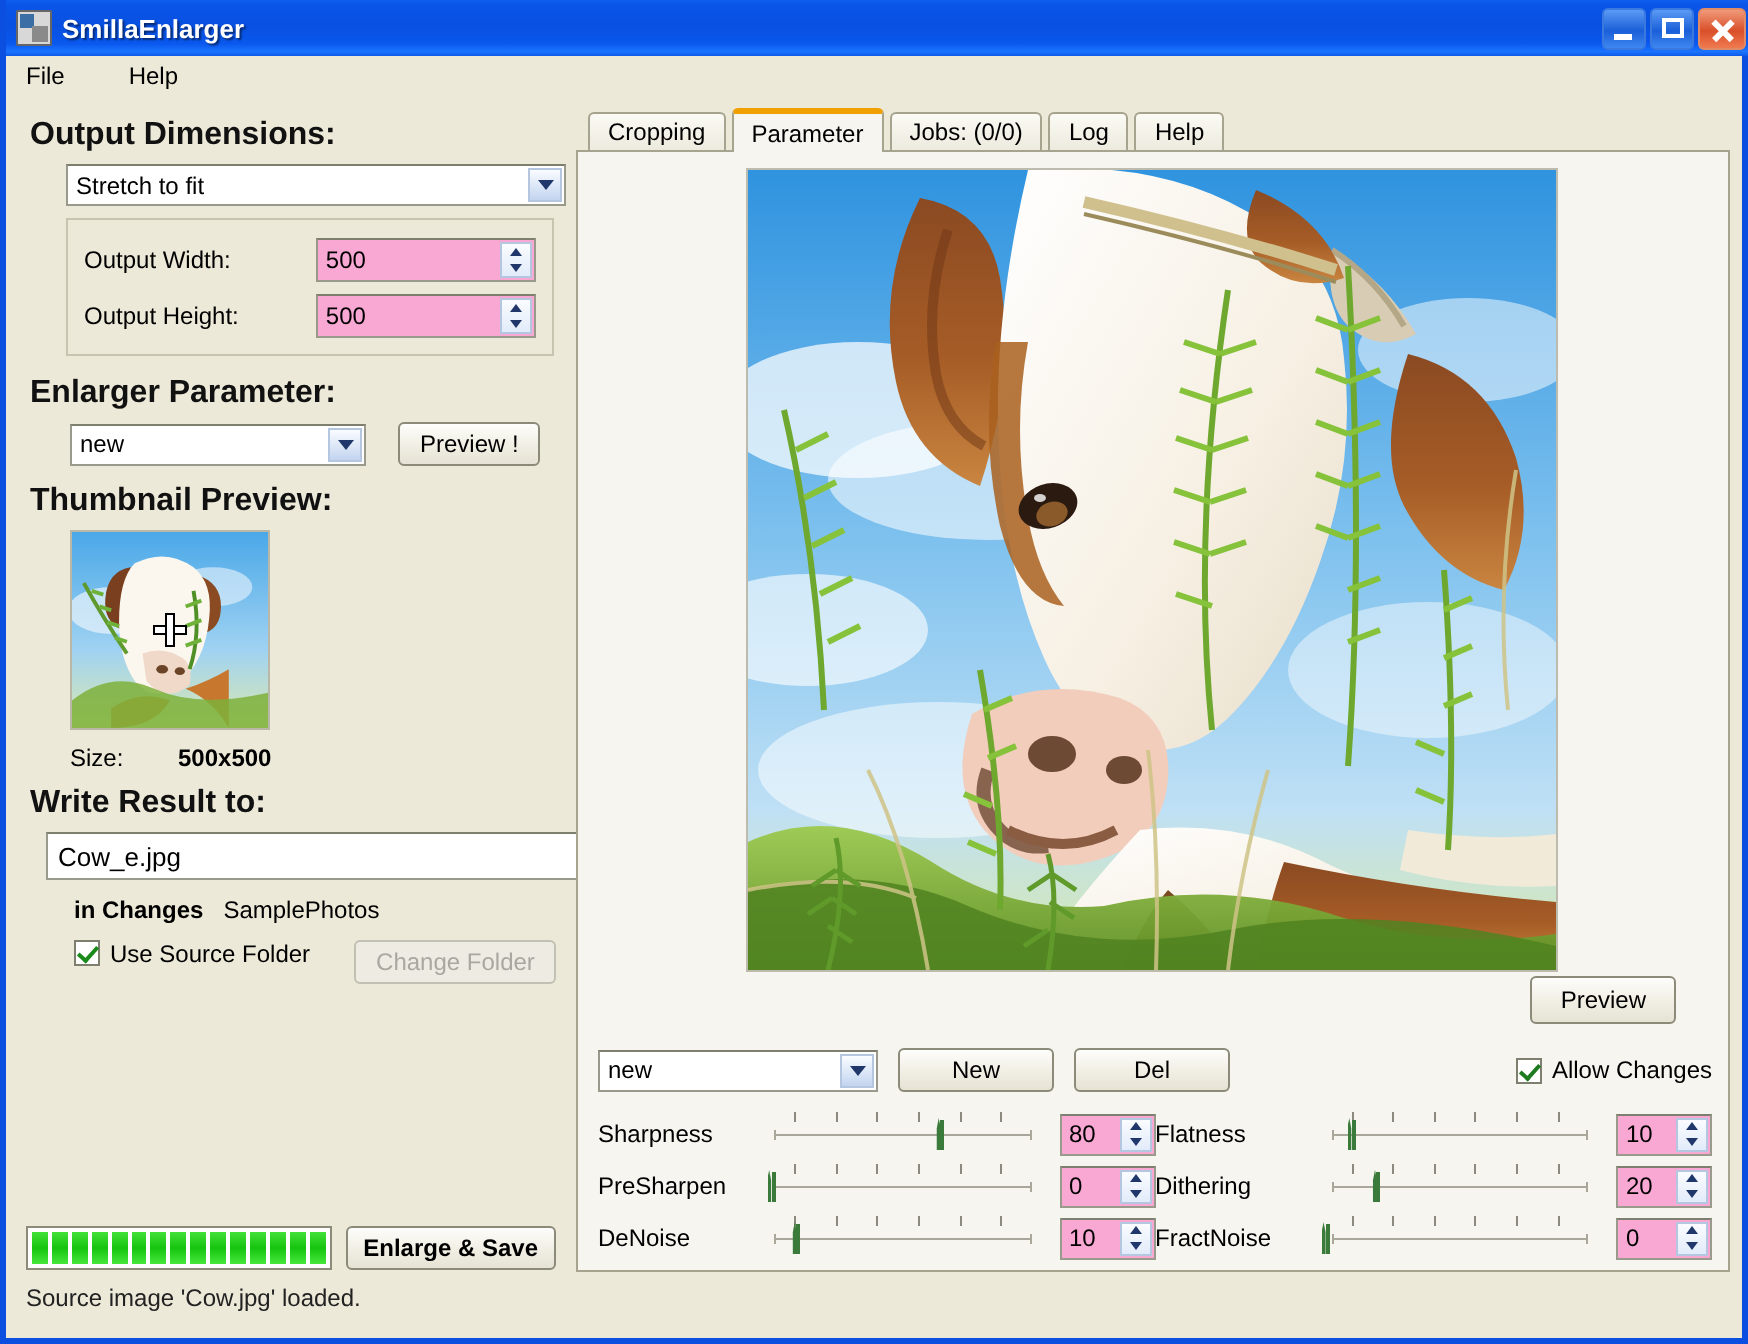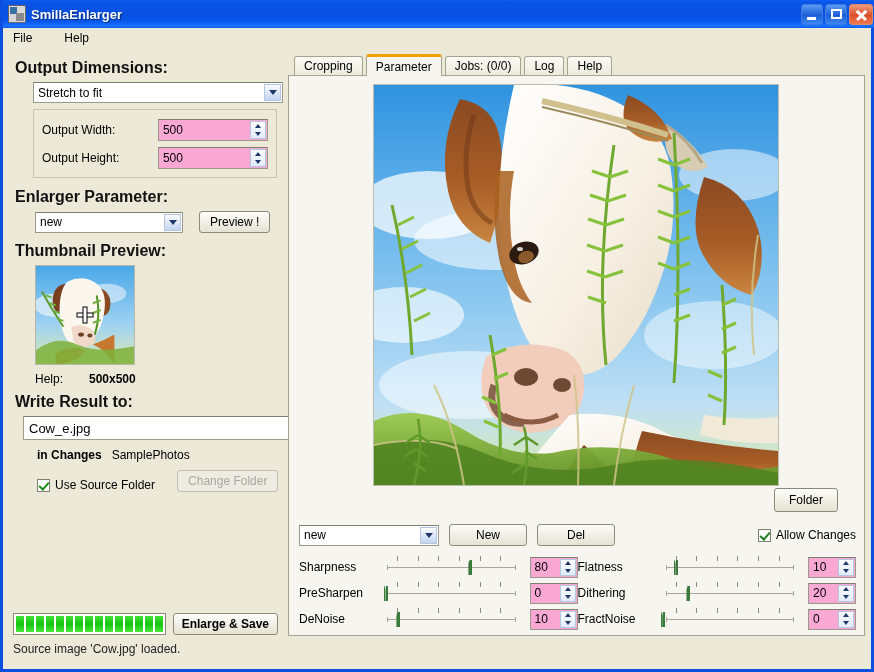--- a/index.html
+++ b/index.html
@@ -158,21 +158,21 @@
   .sizerow .k{ width:54px; }
   .sizerow .v{ font-weight:bold; }
 
   .textfield {
     margin:4px 0 0 10px; width:272px; height:24px; box-sizing:border-box;
     background:#fff; border:1px solid #9a9a8c; border-top-color:#7f7f70;
     display:flex; align-items:center; padding-left:5px; font-size:13px;
   }
   .folderrow{ margin:8px 0 0 24px; font-size:12px;}
   .folderrow b{ font-weight:bold; margin-right:10px;}
-  .checkrow{ display:flex; align-items:flex-end; margin:8px 0 0 24px; font-size:12px;}
+  .checkrow{ display:flex; align-items:flex-start; margin:8px 0 0 24px; font-size:12px;}
   .cbox {
     width:13px;height:13px;box-sizing:border-box;background:#fff;
     border:1px solid #7f7f70; margin-right:5px; position:relative; flex:none;
   }
   .cbox.on::after{
     content:""; position:absolute; left:3px; top:0px; width:4px;height:8px;
     border:solid #1a8a1a; border-width:0 2px 2px 0; transform:rotate(42deg);
   }
   .cbox.blue.on::after{ border-color:#1e7a1e; }
 
@@ -356,21 +356,21 @@
           <path d="M6 26 q10 18 22 36" stroke="#5f9a2e" stroke-width="2" fill="none"></path>
           <path d="M10 30 l6 2 M14 38 l6 2 M18 46 l6 2 M22 54 l6 2" stroke="#6fb23a" stroke-width="2"></path>
           <path d="M62 30 q4 22 -2 40" stroke="#4f9026" stroke-width="2" fill="none"></path>
           <path d="M58 38 l8 -3 M58 48 l8 -3 M58 58 l8 -3" stroke="#6fb23a" stroke-width="2"></path>
           <path d="M0 86 q20 -16 42 -6 q22 10 58 2 l0 18 l-100 0z" fill="#7cb03a" opacity=".85"></path>
         </svg>
         <div class="crosshair"></div>
       </div>
 
       <div class="sizerow">
-        <span class="k">Help:</span>
+        <span class="k">Size:</span>
         <span class="v">500x500</span>
       </div>
 
       <div class="h1" style="margin-top:7px;margin-left:2px;">Write Result to:</div>
 
       <div class="textfield">
         <span>Cow_e.jpg</span>
       </div>
 
       <div class="folderrow">
@@ -514,21 +514,21 @@
               <path d="M0 360 q50 -10 84 4"></path>
             </g>
 
             <g stroke="#5f9a2a" stroke-width="2.5" fill="none">
               <path d="M40 400 q10 -40 4 -66 M44 350 l12 8 M42 364 l12 8 M40 378 l12 8 M44 350 l-12 8 M42 364 l-12 8"></path>
               <path d="M150 400 q6 -36 0 -58 M152 352 l12 8 M151 366 l12 8 M150 380 l-12 8 M152 352 l-12 8"></path>
             </g>
           </svg>
         </div>
 
-        <div class="btn previewbtn">Folder</div>
+        <div class="btn previewbtn">Preview</div>
 
         <div class="ctl">
 
           <div class="ctlrow1">
             <div class="combo small">
               <span>new</span>
               <span class="arrowbtn">
                   <span class="caret"></span>
                 </span>
             </div>

